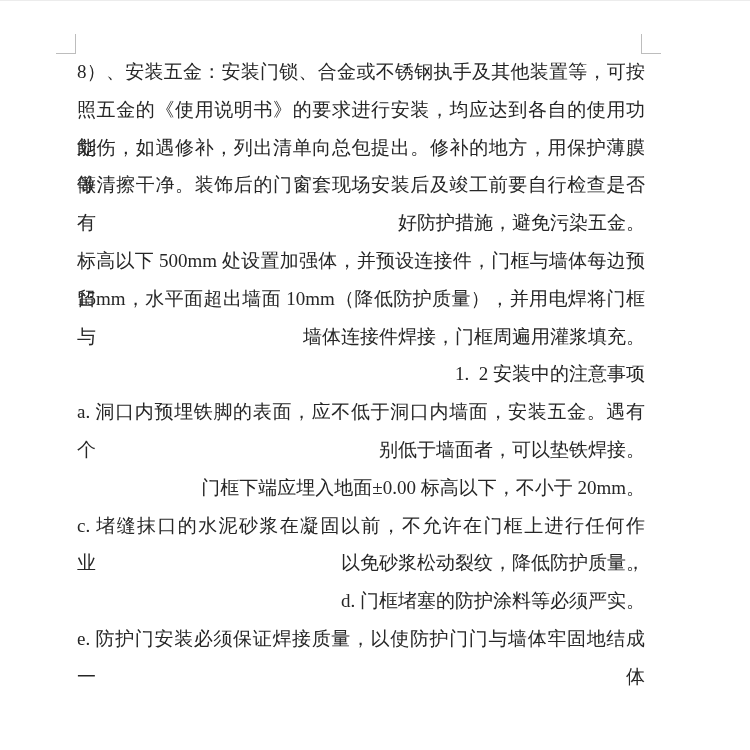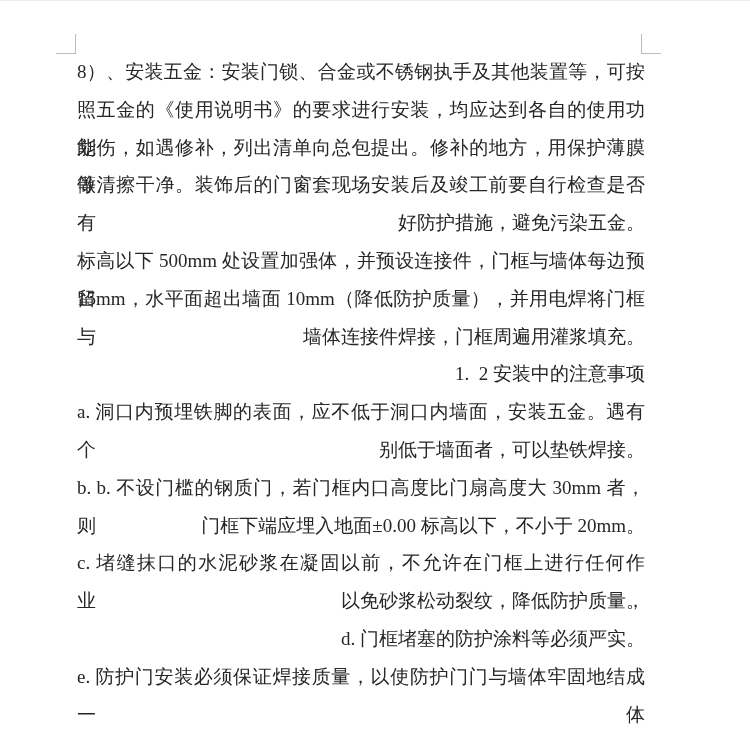--- a/index.html
+++ b/index.html
@@ -71,21 +71,20 @@
       <div class="line fill">照五金的《使用说明书》的要求进行安装，均应达到各自的使用功能。</div>
       <div class="line fill">划伤，如遇修补，列出清单向总包提出。修补的地方，用保护薄膜做</div>
       <div class="line fill">等清擦干净。装饰后的门窗套现场安装后及竣工前要自行检查是否有</div>
       <div class="line">好防护措施，避免污染五金。</div>
       <div class="line fill">标高以下 500mm 处设置加强体，并预设连接件，门框与墙体每边预留</div>
       <div class="line fill">15mm，水平面超出墙面 10mm（降低防护质量），并用电焊将门框与</div>
       <div class="line">墙体连接件焊接，门框周遍用灌浆填充。</div>
       <div class="line">1.&nbsp; 2 安装中的注意事项</div>
       <div class="line fill">a. 洞口内预埋铁脚的表面，应不低于洞口内墙面，安装五金。遇有个</div>
       <div class="line">别低于墙面者，可以垫铁焊接。</div>
-      <div class="line fill">b. b. 不设门槛的钢质门，若门框内口高度比门扇高度大 30mm 者，则</div>
       <div class="line">门框下端应埋入地面±0.00 标高以下，不小于 20mm。</div>
       <div class="line fill">c. 堵缝抹口的水泥砂浆在凝固以前，不允许在门框上进行任何作业，</div>
       <div class="line">以免砂浆松动裂纹，降低防护质量。</div>
       <div class="line">d. 门框堵塞的防护涂料等必须严实。</div>
       <div class="line fill">e. 防护门安装必须保证焊接质量，以使防护门门与墙体牢固地结成一</div>
       <div class="line">体</div>
     </div>
 </div>
 
 </body></html>

